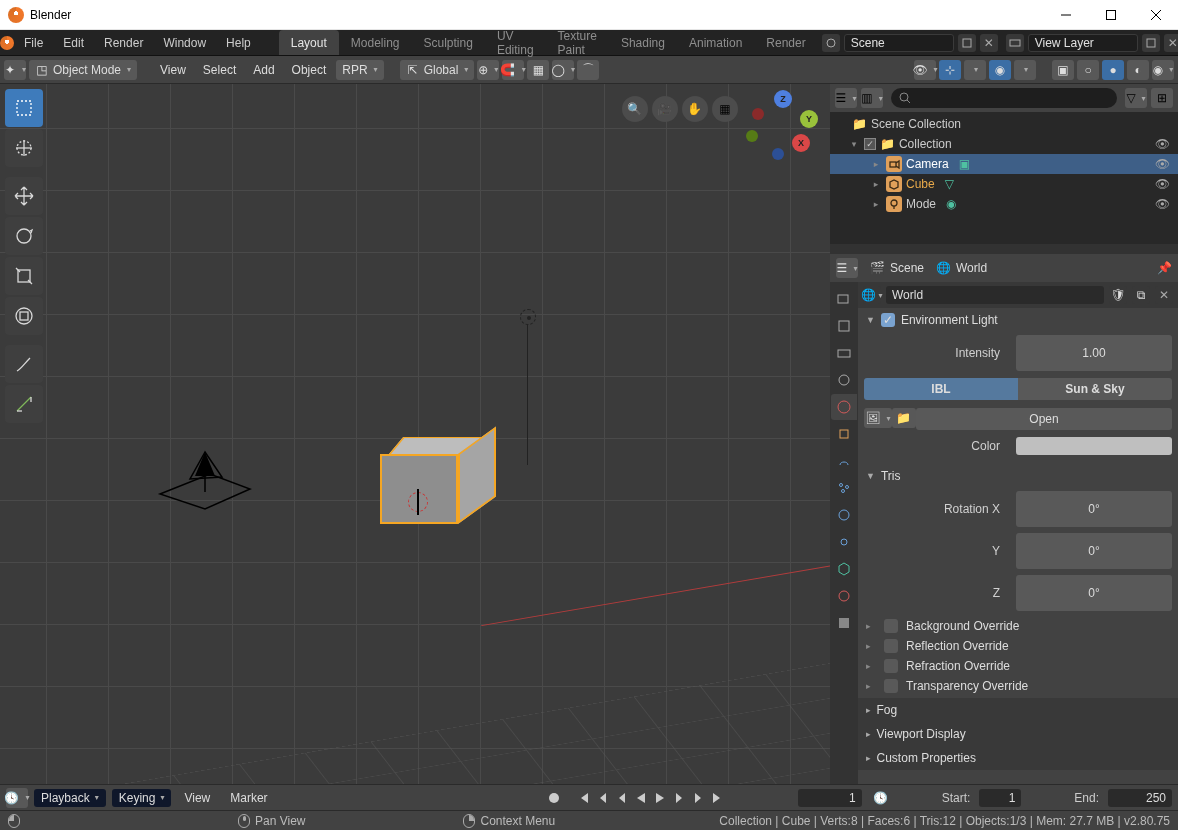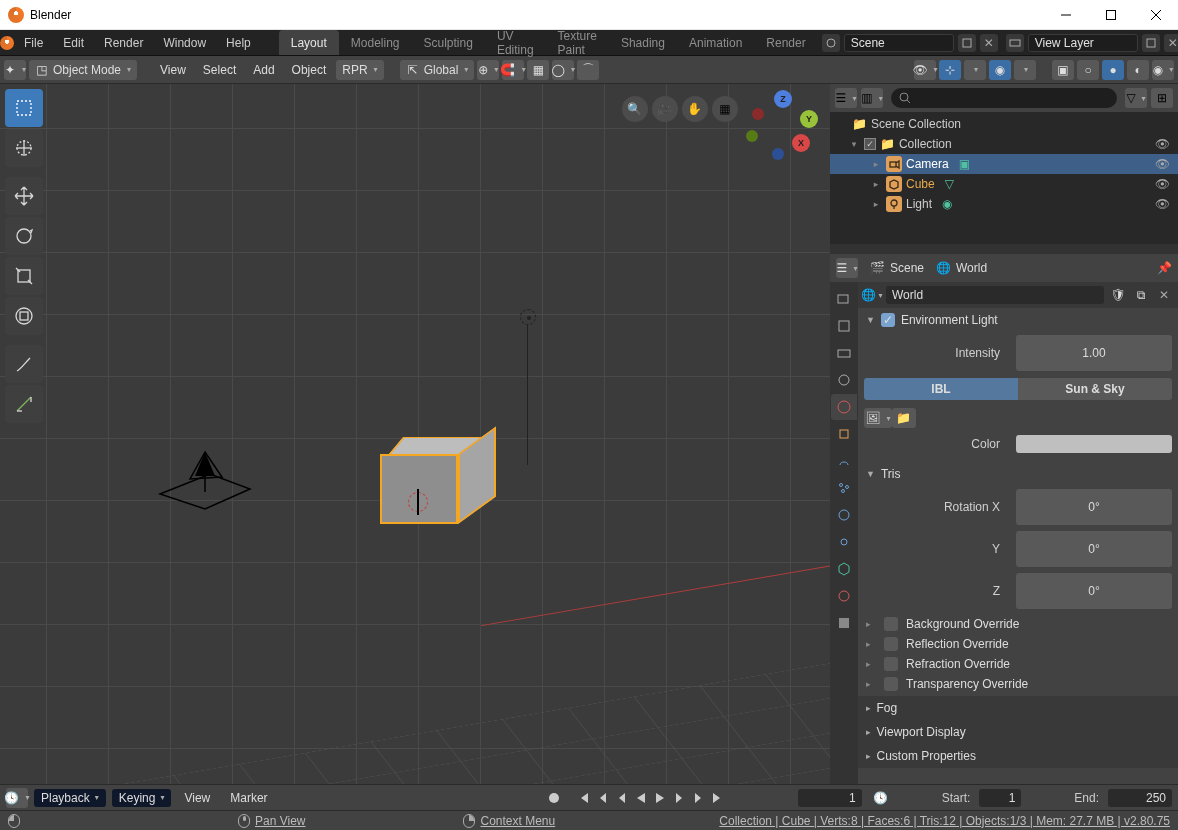--- a/index.html
+++ b/index.html
@@ -150,21 +150,21 @@
 .timeline{height:26px;background:#424242;display:flex;align-items:center;gap:6px;padding:0 6px;color:#ddd;border-top:1px solid #2a2a2a;}
 .tl-drop{background:#0f172a;border-radius:3px;height:18px;display:flex;align-items:center;padding:0 7px;gap:3px;}
 .tl-playbtns{display:flex;gap:1px;margin-left:6px;}
 .tl-btn{width:18px;height:18px;display:flex;align-items:center;justify-content:center;}
 .tl-btn svg{fill:#ccc;}
 .tl-num{background:#2a2a2a;border-radius:3px;height:18px;width:64px;display:flex;align-items:center;justify-content:flex-end;padding:0 6px;}
 .tl-label{color:#ccc;padding:0 3px;margin-left:44px;}
 .tl-spacer{flex:1;}
 
 
-.statusbar{height:20px;background:#424242;display:flex;align-items:center;color:#bbb;padding:0 8px;gap:18px;font-size:11px;border-top:1px solid #2a2a2a;text-decoration:underline;}
+.statusbar{height:20px;background:#424242;display:flex;align-items:center;color:#bbb;padding:0 8px;gap:18px;font-size:11px;border-top:1px solid #2a2a2a;}
 .statusbar .group{display:flex;align-items:center;gap:5px;}
 .status-right{margin-left:auto;}
 .mouse-ic{width:12px;height:14px;border:1px solid #aaa;border-radius:6px 6px 6px 6px;position:relative;}
 .mouse-ic.l::before{content:"";position:absolute;left:0;top:0;width:5px;height:6px;background:#aaa;border-radius:5px 0 0 0;}
 .mouse-ic.r::before{content:"";position:absolute;right:0;top:0;width:5px;height:6px;background:#aaa;border-radius:0 5px 0 0;}
 .mouse-ic.m::before{content:"";position:absolute;left:4px;top:1px;width:3px;height:5px;background:#aaa;border-radius:2px;}
 
 </style>
 </head>
 <body>
@@ -427,21 +427,21 @@
         <span class="eye">👁</span>
       </div>
       <div class="out-row indent2">
         <span class="exp">▸</span>
           <span class="ic ic-light">
             <svg width="12" height="12">
               <circle cx="6" cy="5" r="3"></circle>
               <line x1="6" y1="8" x2="6" y2="11"></line>
             </svg>
           </span>
-        <span>Light</span>
+        <span>Mode</span>
         <span class="ic-type" style="margin-left:6px">◉</span>
         <span class="eye">👁</span>
       </div>
     </div>
 
     <div class="prop-breadcrumb">
       <div class="hdr-btn small hdr-drop">☰</div>
       <div class="bc-item">
           <span>🎬</span>
           <span>Scene</span>
@@ -542,20 +542,21 @@
           <div class="label">Intensity</div>
           <div class="value">1.00</div>
         </div>
         <div class="btn-row">
           <div class="btn-half first on">IBL</div>
           <div class="btn-half last">Sun &amp; Sky</div>
         </div>
         <div class="btn-row">
           <div class="hdr-btn small hdr-drop" style="width:28px">🖼</div>
           <div class="hdr-btn small" style="width:24px">📁</div>
+          <div class="btn-full">Open</div>
         </div>
         <div class="prop-row">
           <div class="label">Color</div>
           <div class="color-swatch"></div>
         </div>
 
         <div class="panel-head" style="margin-top:6px">
           <span class="tri">▼</span>
             <span>Tris</span>
         </div>

